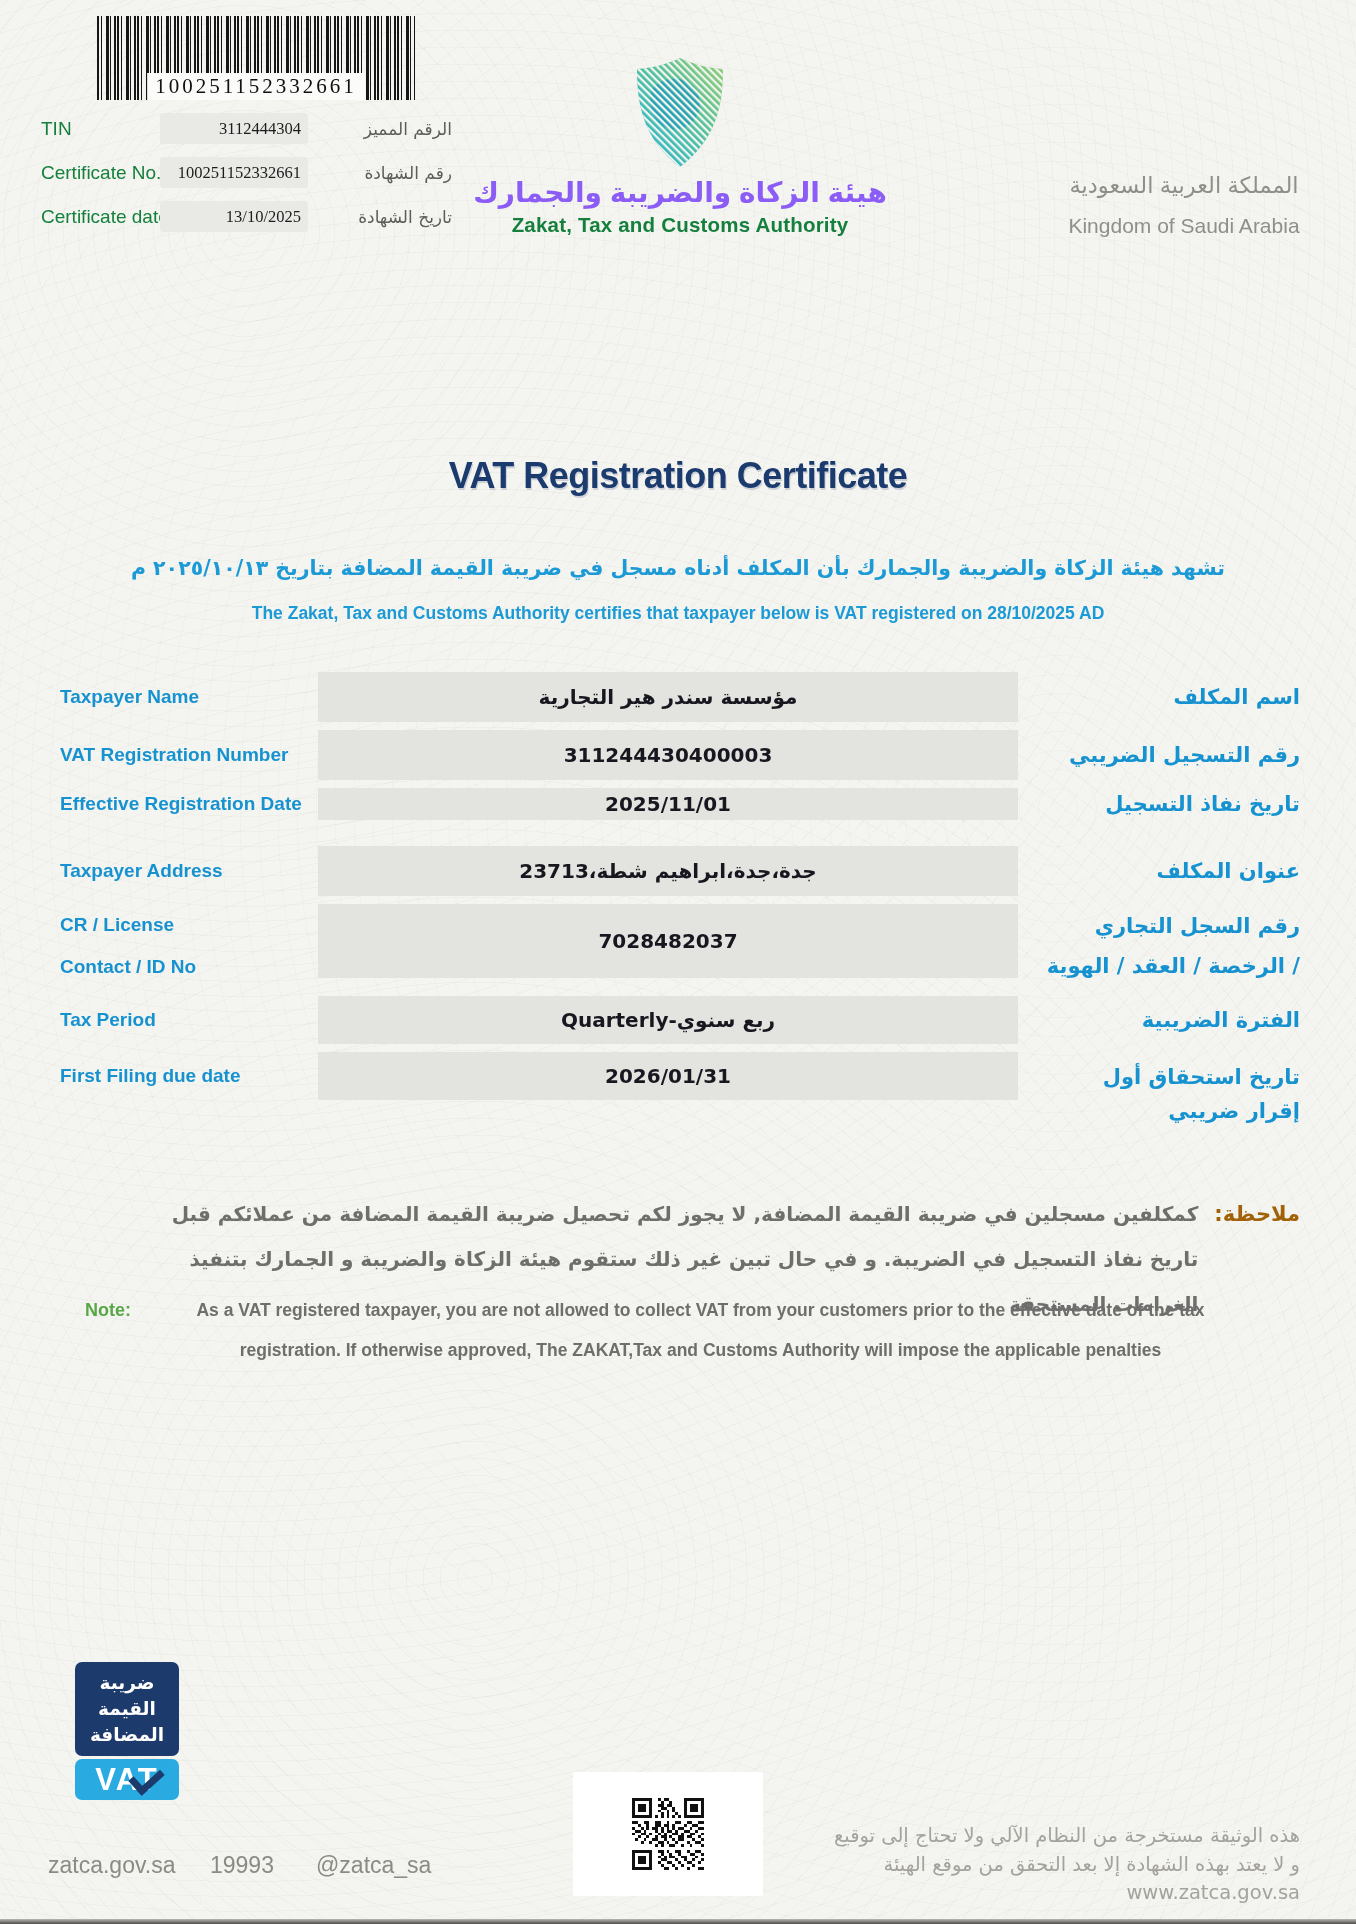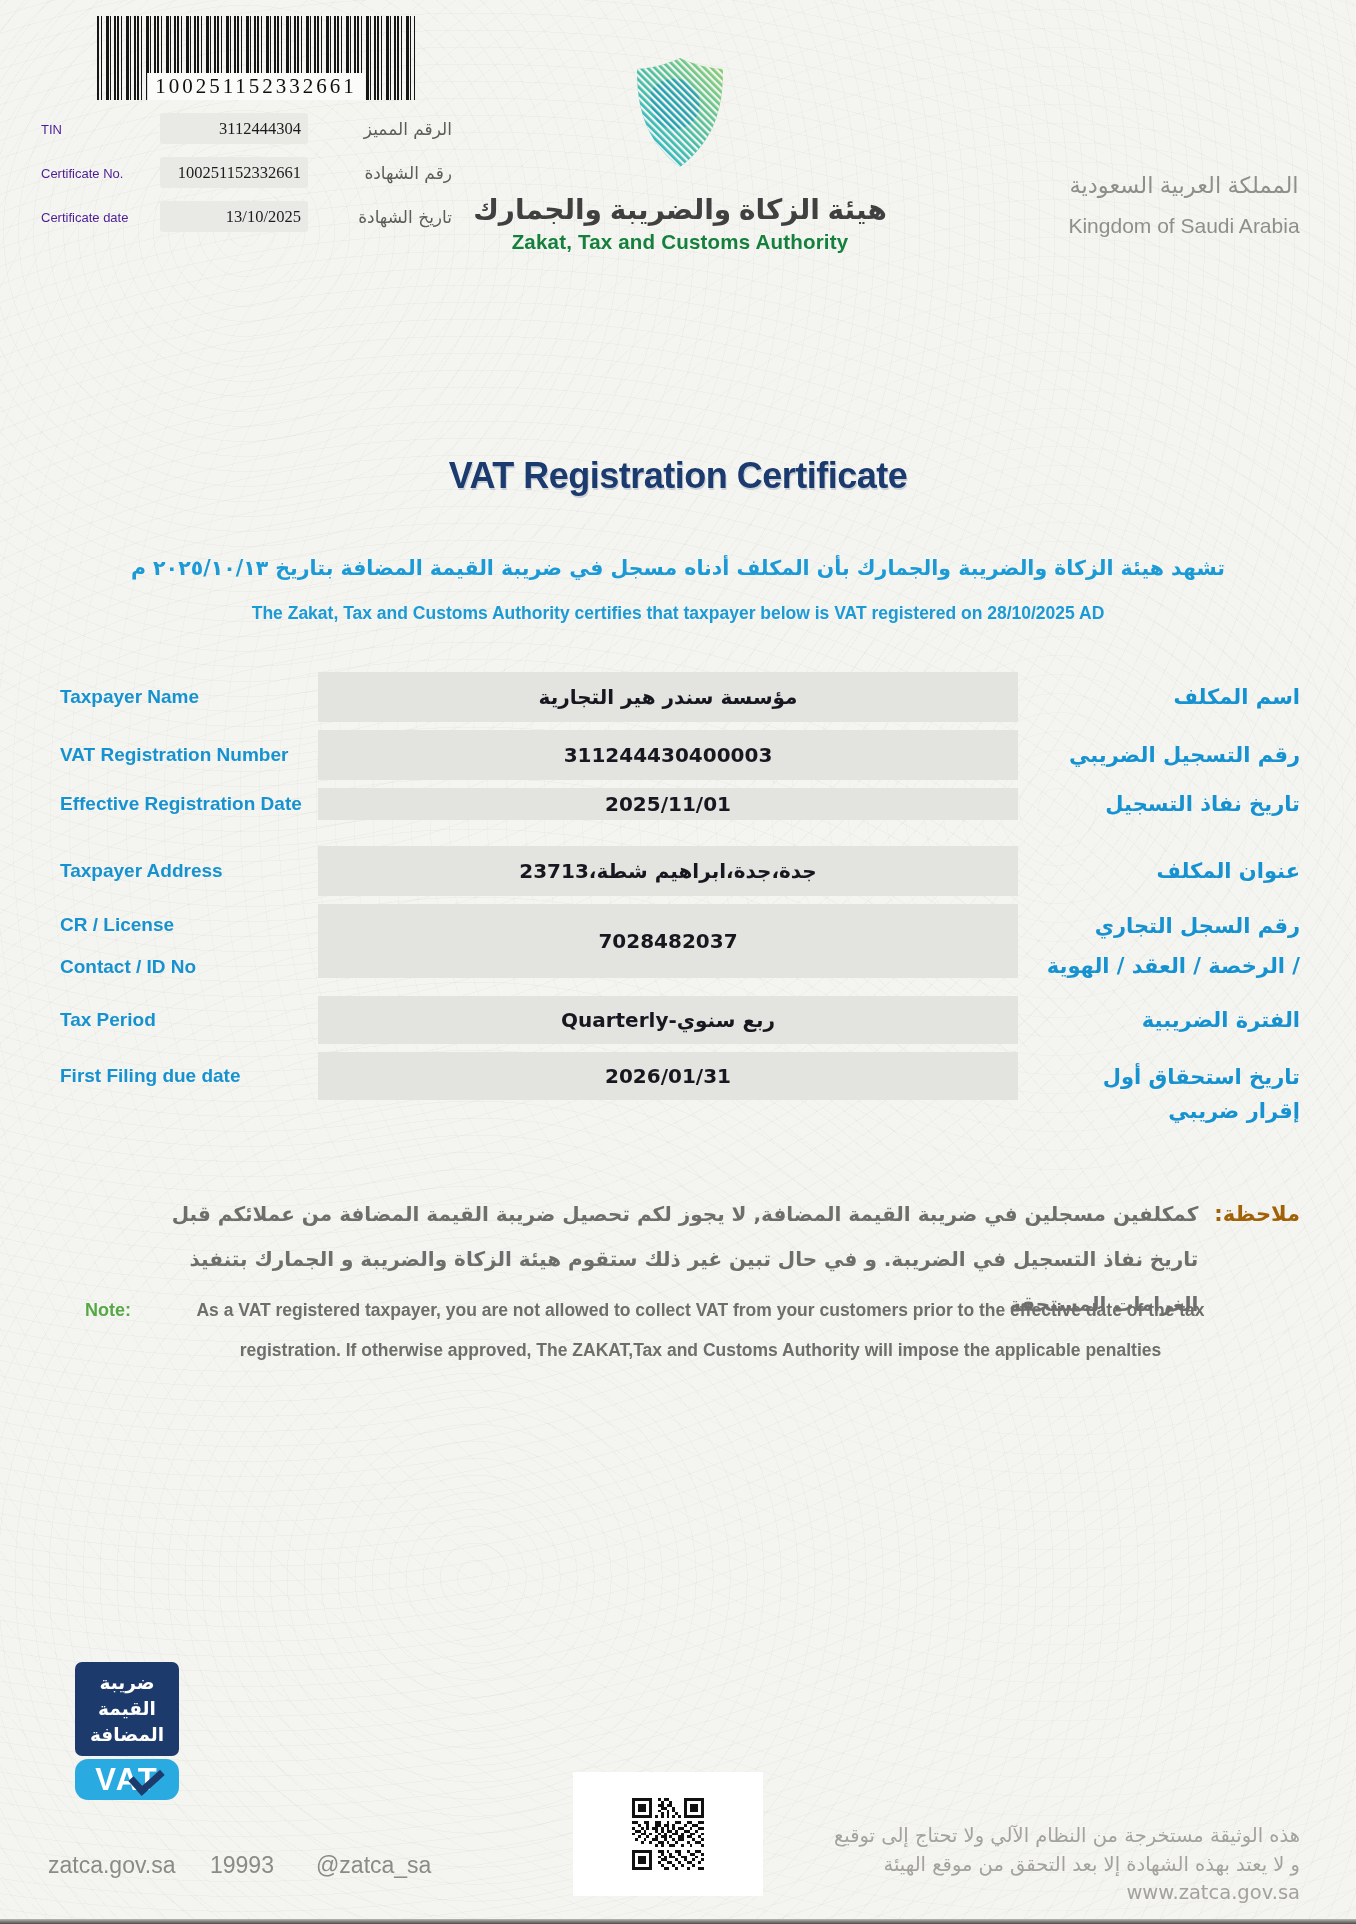--- a/index.html
+++ b/index.html
@@ -25,33 +25,33 @@
       #161616 17px 19px,transparent 19px 20px);
   }
   .barcode-text{
     position:absolute;left:50%;transform:translateX(-50%);bottom:0;
     background:#fbfbf9;padding:0 8px;height:27px;line-height:27px;
     font-family:"Liberation Serif","DejaVu Serif",serif;font-size:21px;letter-spacing:3px;color:#101010;white-space:nowrap;
   }
 
   
   .meta-row{position:absolute;left:41px;width:420px;height:32px;}
-  .m-en{position:absolute;left:0;top:50%;transform:translateY(-50%);font-size:13px;color:#4c1d95;}
+  .m-en{position:absolute;left:0;top:50%;transform:translateY(-50%);font-size:19px;color:#15803d;}
   .m-box{
     position:absolute;left:119px;top:0;width:148px;height:31px;background:#e9e9e6;border-radius:3px;
     font-family:"Liberation Serif","DejaVu Serif",serif;font-size:16.5px;color:#1c1c1c;
     text-align:right;line-height:31px;padding-right:7px;box-sizing:border-box;
   }
   .m-ar{position:absolute;left:291px;top:50%;transform:translateY(-50%);width:120px;text-align:right;
     direction:rtl;font-family:"DejaVu Sans",sans-serif;font-size:17px;color:#5d5d58;}
 
   
   .org{position:absolute;left:405px;top:56px;width:550px;text-align:center;}
   .org svg{display:block;margin:0 auto;}
-  .org-ar{margin-top:24px;direction:rtl;font-weight:bold;font-size:28px;color:#404040;}
+  .org-ar{margin-top:7px;direction:rtl;font-weight:bold;font-size:28px;color:#8b5cf6;}
   .org-en{margin-top:4px;font-weight:bold;font-size:20.5px;color:#15803d;letter-spacing:0.2px;}
 
   .kingdom{position:absolute;left:1034px;top:172px;width:300px;text-align:center;color:#8f8f8a;}
   .k-ar{direction:rtl;font-size:22.5px;}
   .k-en{margin-top:15px;font-size:21px;}
 
   
   .title-ar{position:absolute;top:378px;left:0;width:100%;margin:0;text-align:center;direction:rtl;
     font-family:"DejaVu Sans",sans-serif;font-weight:bold;font-size:41px;color:#1b3a6e;
     text-shadow:1px 2px 0 rgba(27,58,110,0.18);}
@@ -83,21 +83,21 @@
     font-family:"DejaVu Sans",sans-serif;}
   .note-en{position:absolute;top:1290px;left:85px;right:150px;display:flex;}
   .note-en .nlabel{color:#58a746;font-weight:bold;font-size:18px;line-height:40px;width:110px;flex:none;}
   .note-en .ntext{flex:1;color:#6e6e6c;font-weight:bold;font-size:17.5px;line-height:40px;text-align:center;}
 
   
   .vat-logo{position:absolute;left:75px;top:1662px;width:104px;}
   .vat-navy{background:#1c3a6b;border-radius:7px;padding:8px 6px;text-align:center;}
   .vat-navy div{color:#fff;font-weight:bold;font-size:18.5px;line-height:26px;direction:rtl;
     font-family:"DejaVu Sans",sans-serif;}
-  .vat-blue{margin-top:3px;background:#29abe2;border-radius:13px;height:41px;position:relative;text-align:center;}
+  .vat-blue{margin-top:3px;background:#29abe2;border-radius:7px;height:41px;position:relative;text-align:center;}
   .vat-word{color:#fff;font-weight:bold;font-size:31px;line-height:41px;letter-spacing:2px;}
   .vat-check{position:absolute;left:56px;top:9px;width:24px;height:13px;
     border-left:7px solid #1c3a6b;border-bottom:7px solid #1c3a6b;transform:rotate(-42deg);}
 
   
   .footer-item{position:absolute;top:1852px;font-size:23px;color:#8b8b85;}
   .qr-box{position:absolute;left:573px;top:1772px;width:190px;height:124px;background:#fff;
     display:flex;align-items:center;justify-content:center;}
   .disclaimer{position:absolute;right:56px;top:1822px;width:560px;direction:rtl;text-align:right;
     color:#a3a29c;font-size:19.5px;line-height:28.5px;font-family:"DejaVu Sans",sans-serif;}

